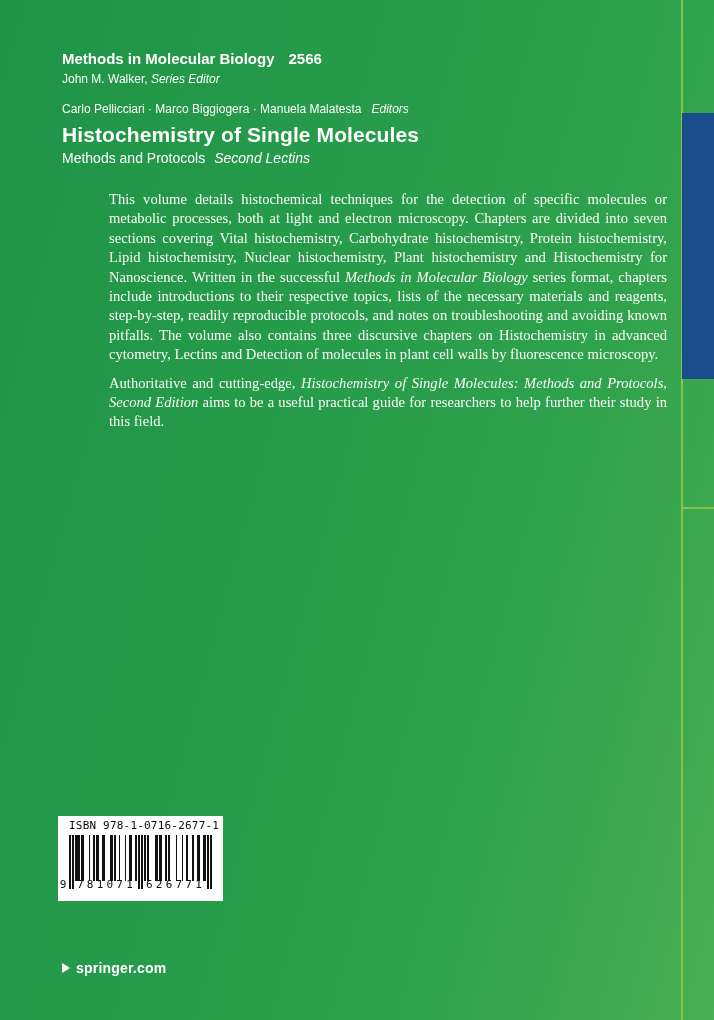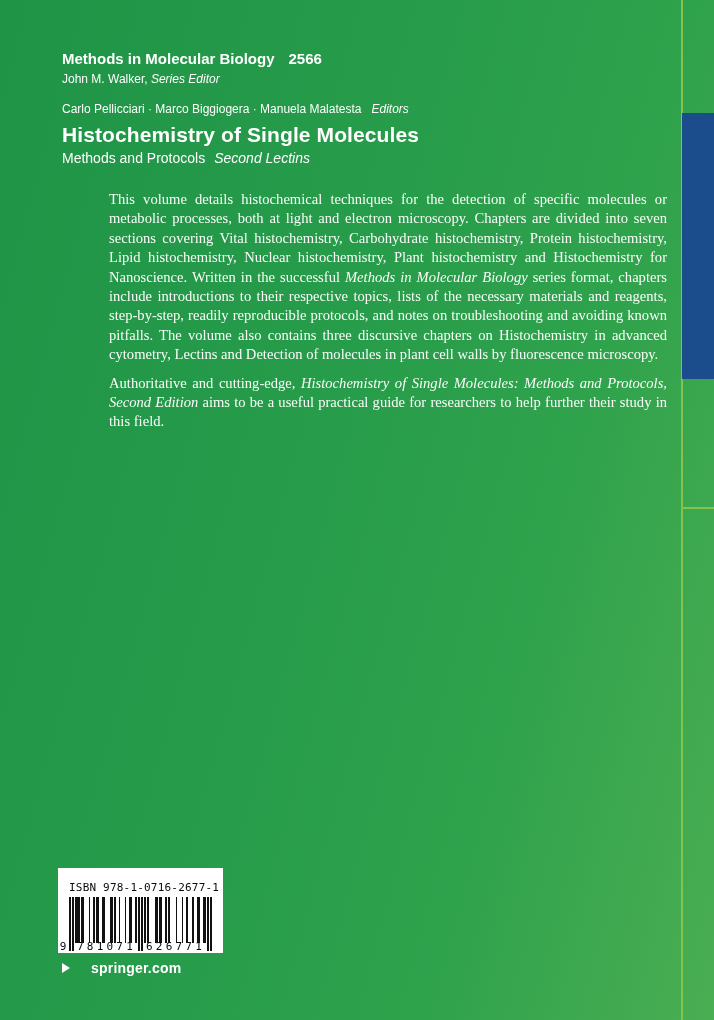--- a/index.html
+++ b/index.html
@@ -29,41 +29,41 @@
   
   .body-text{
     position:absolute;left:62px;top:190px;width:558px;color:#fbfdf9;
     font-family:Liberation Serif, serif;font-size:14.6px;line-height:19.4px;
     text-align:justify;hyphens:auto;-webkit-hyphens:auto;z-index:3;margin-left:47px;
   }
   .body-text p{margin:0 0 9px 0;}
 
   
   .barcode-box{
-    position:absolute;left:58px;top:868px;width:165px;height:85px;background:#ffffff;
-    box-sizing:border-box;padding:13px 11px 4px;z-index:3;
+    position:absolute;left:58px;top:816px;width:165px;height:85px;background:#ffffff;
+    box-sizing:border-box;padding:3px 11px 4px;z-index:3;
   }
   .isbn-label{
     font-family:"DejaVu Sans Mono",monospace;font-size:11px;letter-spacing:0.2px;
     color:#0a0a0a;text-align:center;line-height:14px;white-space:nowrap;
   }
   .bars-wrap{position:relative;width:143px;height:58px;margin:2px auto 0;}
   .bar{position:absolute;top:0;height:46px;background:#111;}
   .bar.tall{height:54px;}
   .bc-digit{
     position:absolute;top:44px;height:12px;line-height:12px;
     font-family:"DejaVu Sans Mono",monospace;font-size:11px;color:#0a0a0a;
     text-align:center;white-space:nowrap;
   }
   .bc-first{left:-11px;width:10px;}
   .bc-g1{left:5px;width:62px;letter-spacing:3.2px;padding-left:3px;box-sizing:border-box;}
   .bc-g2{left:74px;width:62px;letter-spacing:3.2px;padding-left:3px;box-sizing:border-box;}
 
   
-  .springer-line{position:absolute;left:62px;top:960px;display:flex;align-items:center;z-index:3;cursor:pointer;gap:15px;}
+  .springer-line{position:absolute;left:62px;top:960px;display:flex;align-items:center;z-index:3;cursor:pointer;}
   .tri{width:0;height:0;border-left:8px solid #fff;border-top:5px solid transparent;border-bottom:5px solid transparent;margin-right:6px;}
   .springer-text{color:#fff;font-size:14px;font-weight:bold;letter-spacing:0.2px;}
 </style>
 </head>
 <body>
 
 <div class="cover">
 
   <div class="vline"></div>
   <div class="hline"></div>

